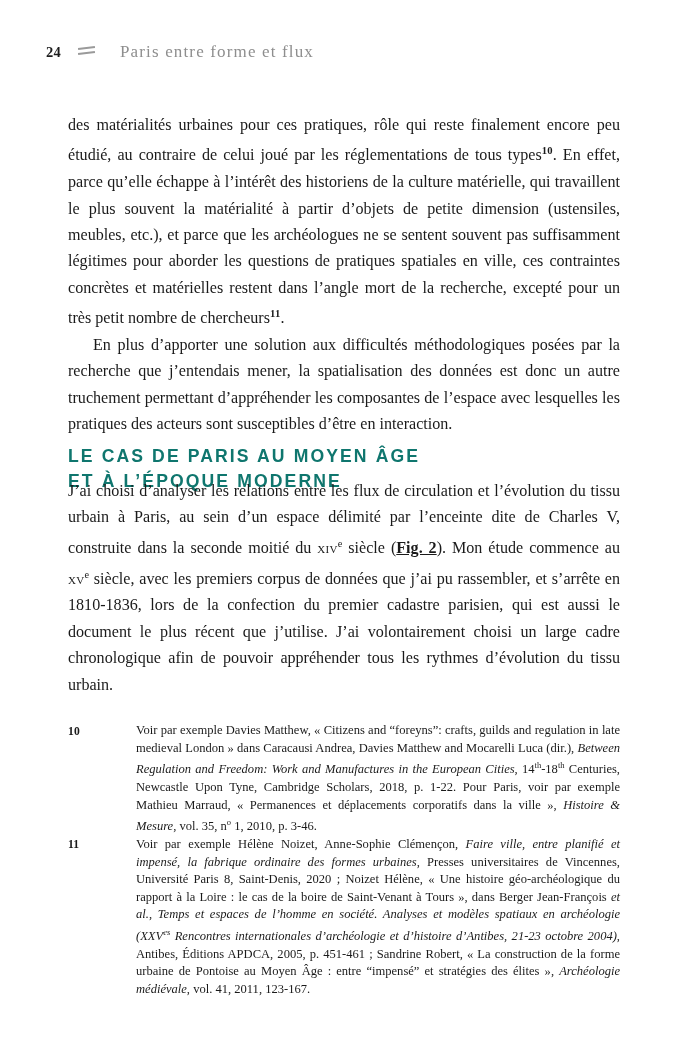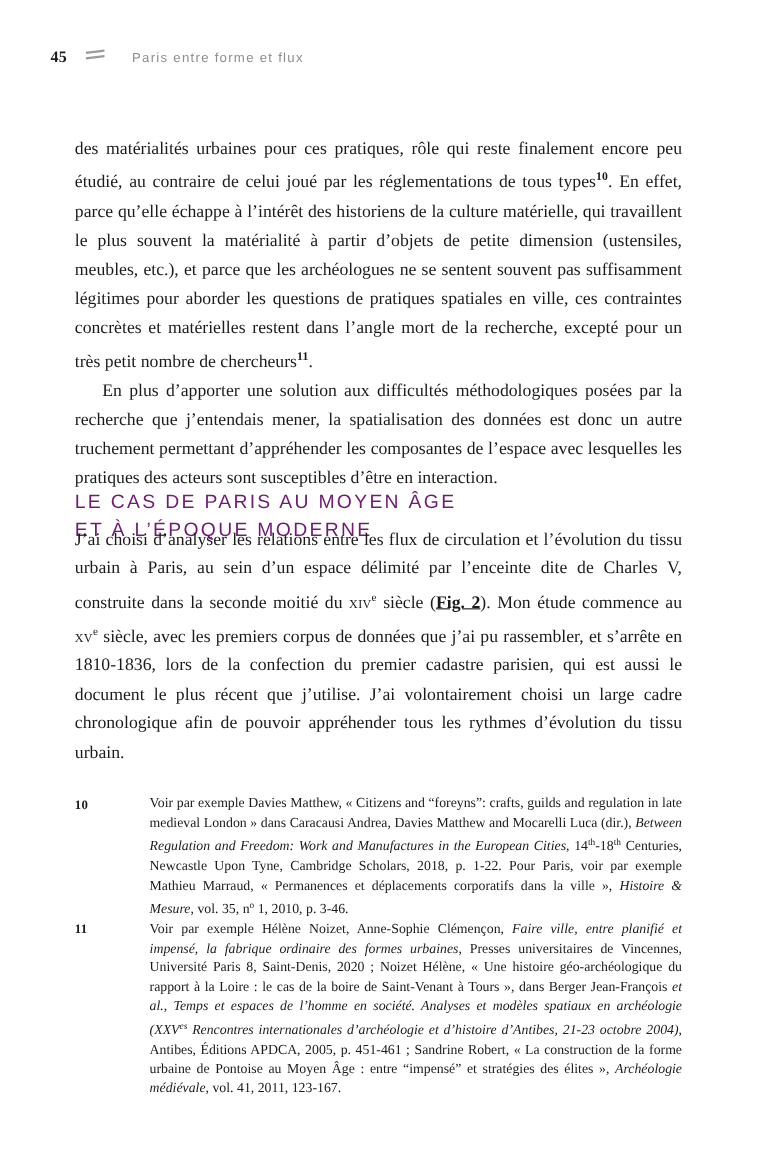--- a/index.html
+++ b/index.html
@@ -57,33 +57,33 @@
     position: absolute;
     left: 6px;
     width: 17px;
     height: 1.6px;
     background: #9a9a9a;
   }
   .head-sep::before { top: 4px; transform: rotate(-7deg); }
   .head-sep::after  { top: 9px; transform: rotate(-7deg); }
 
   .head-title {
-    font-family: Liberation Sans, sans-serif;
-    font-size: 12px;
+    font-family: Liberation Serif, serif;
+    font-size: 17px;
     color: #8e8e8e;
     letter-spacing: 1.15px;
     white-space: nowrap;
     margin-left: 14px;
   }
 
   
   .body-col {
     position: absolute;
     left: 68px;
-    top: 123px;
+    top: 112px;
     width: 552px;
   }
 
   p.para {
     margin: 0;
     font-size: 16.1px;
     line-height: 26.4px;
     text-align: justify;
     text-justify: inter-word;
     hyphens: none;
@@ -111,22 +111,22 @@
   
   .section-heading {
     position: absolute;
     left: 68px;
     top: 408px;
     width: 560px;
     font-family: "Liberation Sans", "DejaVu Sans", sans-serif;
     font-size: 17.6px;
     line-height: 25px;
     letter-spacing: 2.1px;
-    color: #701a75;
-    font-weight: 400;
+    color: #0f766e;
+    font-weight: 700;
     text-transform: uppercase;
     margin-top: 36px;
   }
   .section-heading .line { display: block; white-space: nowrap; }
 
   
   .body-col-2 {
     position: absolute;
     left: 68px;
     top: 478px;
@@ -170,21 +170,21 @@
     font-size: 0.68em;
     vertical-align: super;
   }
 </style>
 </head>
 <body>
 
 <div class="page">
 
   <div class="running-head">
-    <span class="folio">45</span>
+    <span class="folio">24</span>
     <span class="head-sep"></span>
     <span class="head-title">Paris entre forme et flux</span>
   </div>
 
   <div class="body-col">
     <p class="para"><span>des matérialités urbaines pour ces pratiques, rôle qui reste finalement encore peu étudié, au contraire de celui joué par les réglementations de tous types</span><span class="sup">10</span><span>. En effet, parce qu’elle échappe à l’intérêt des historiens de la culture matérielle, qui travaillent le plus souvent la matérialité à partir d’objets de petite dimension (ustensiles, meubles, etc.), et parce que les archéologues ne se sentent souvent pas suffisamment légitimes pour aborder les questions de pratiques spatiales en ville, ces contraintes concrètes et matérielles restent dans l’angle mort de la recherche, excepté pour un très petit nombre de chercheurs</span><span class="sup">11</span><span>.</span></p>
     <p class="para">En plus d’apporter une solution aux difficultés méthodologiques posées par la recherche que j’entendais mener, la spatialisation des données est donc un autre truchement permettant d’appréhender les composantes de l’espace avec lesquelles les pratiques des acteurs sont susceptibles d’être en interaction.</p>
   </div>
 
   <h2 class="section-heading">

